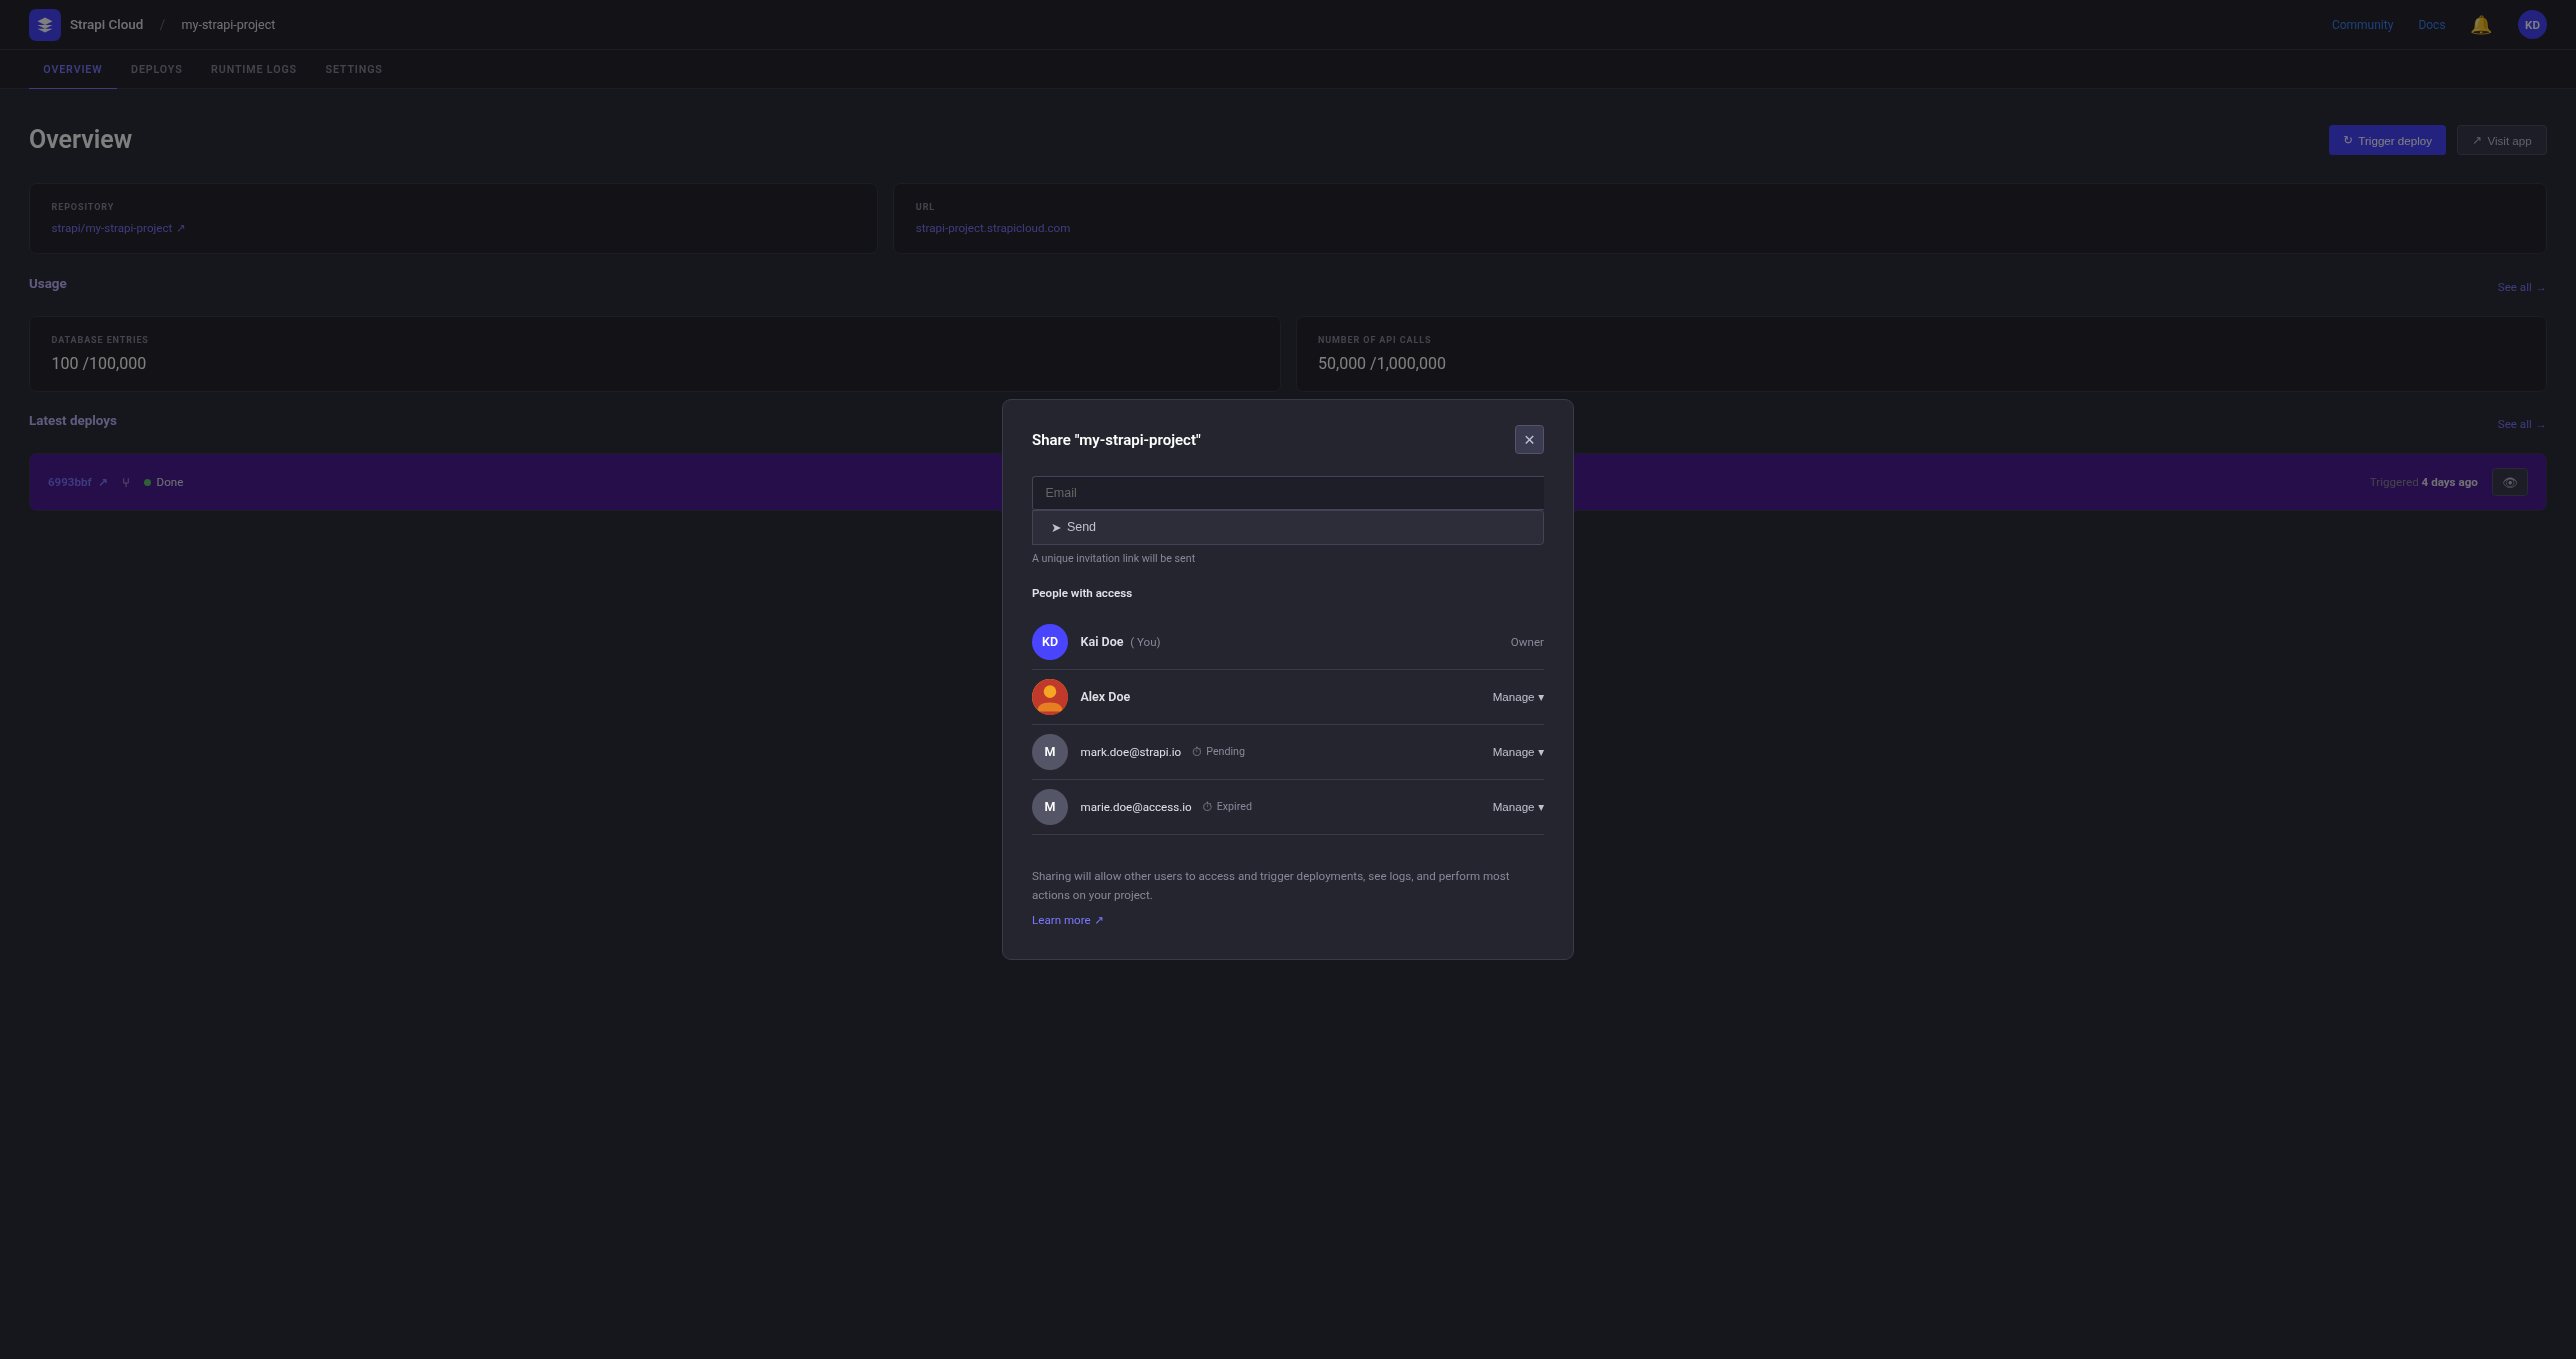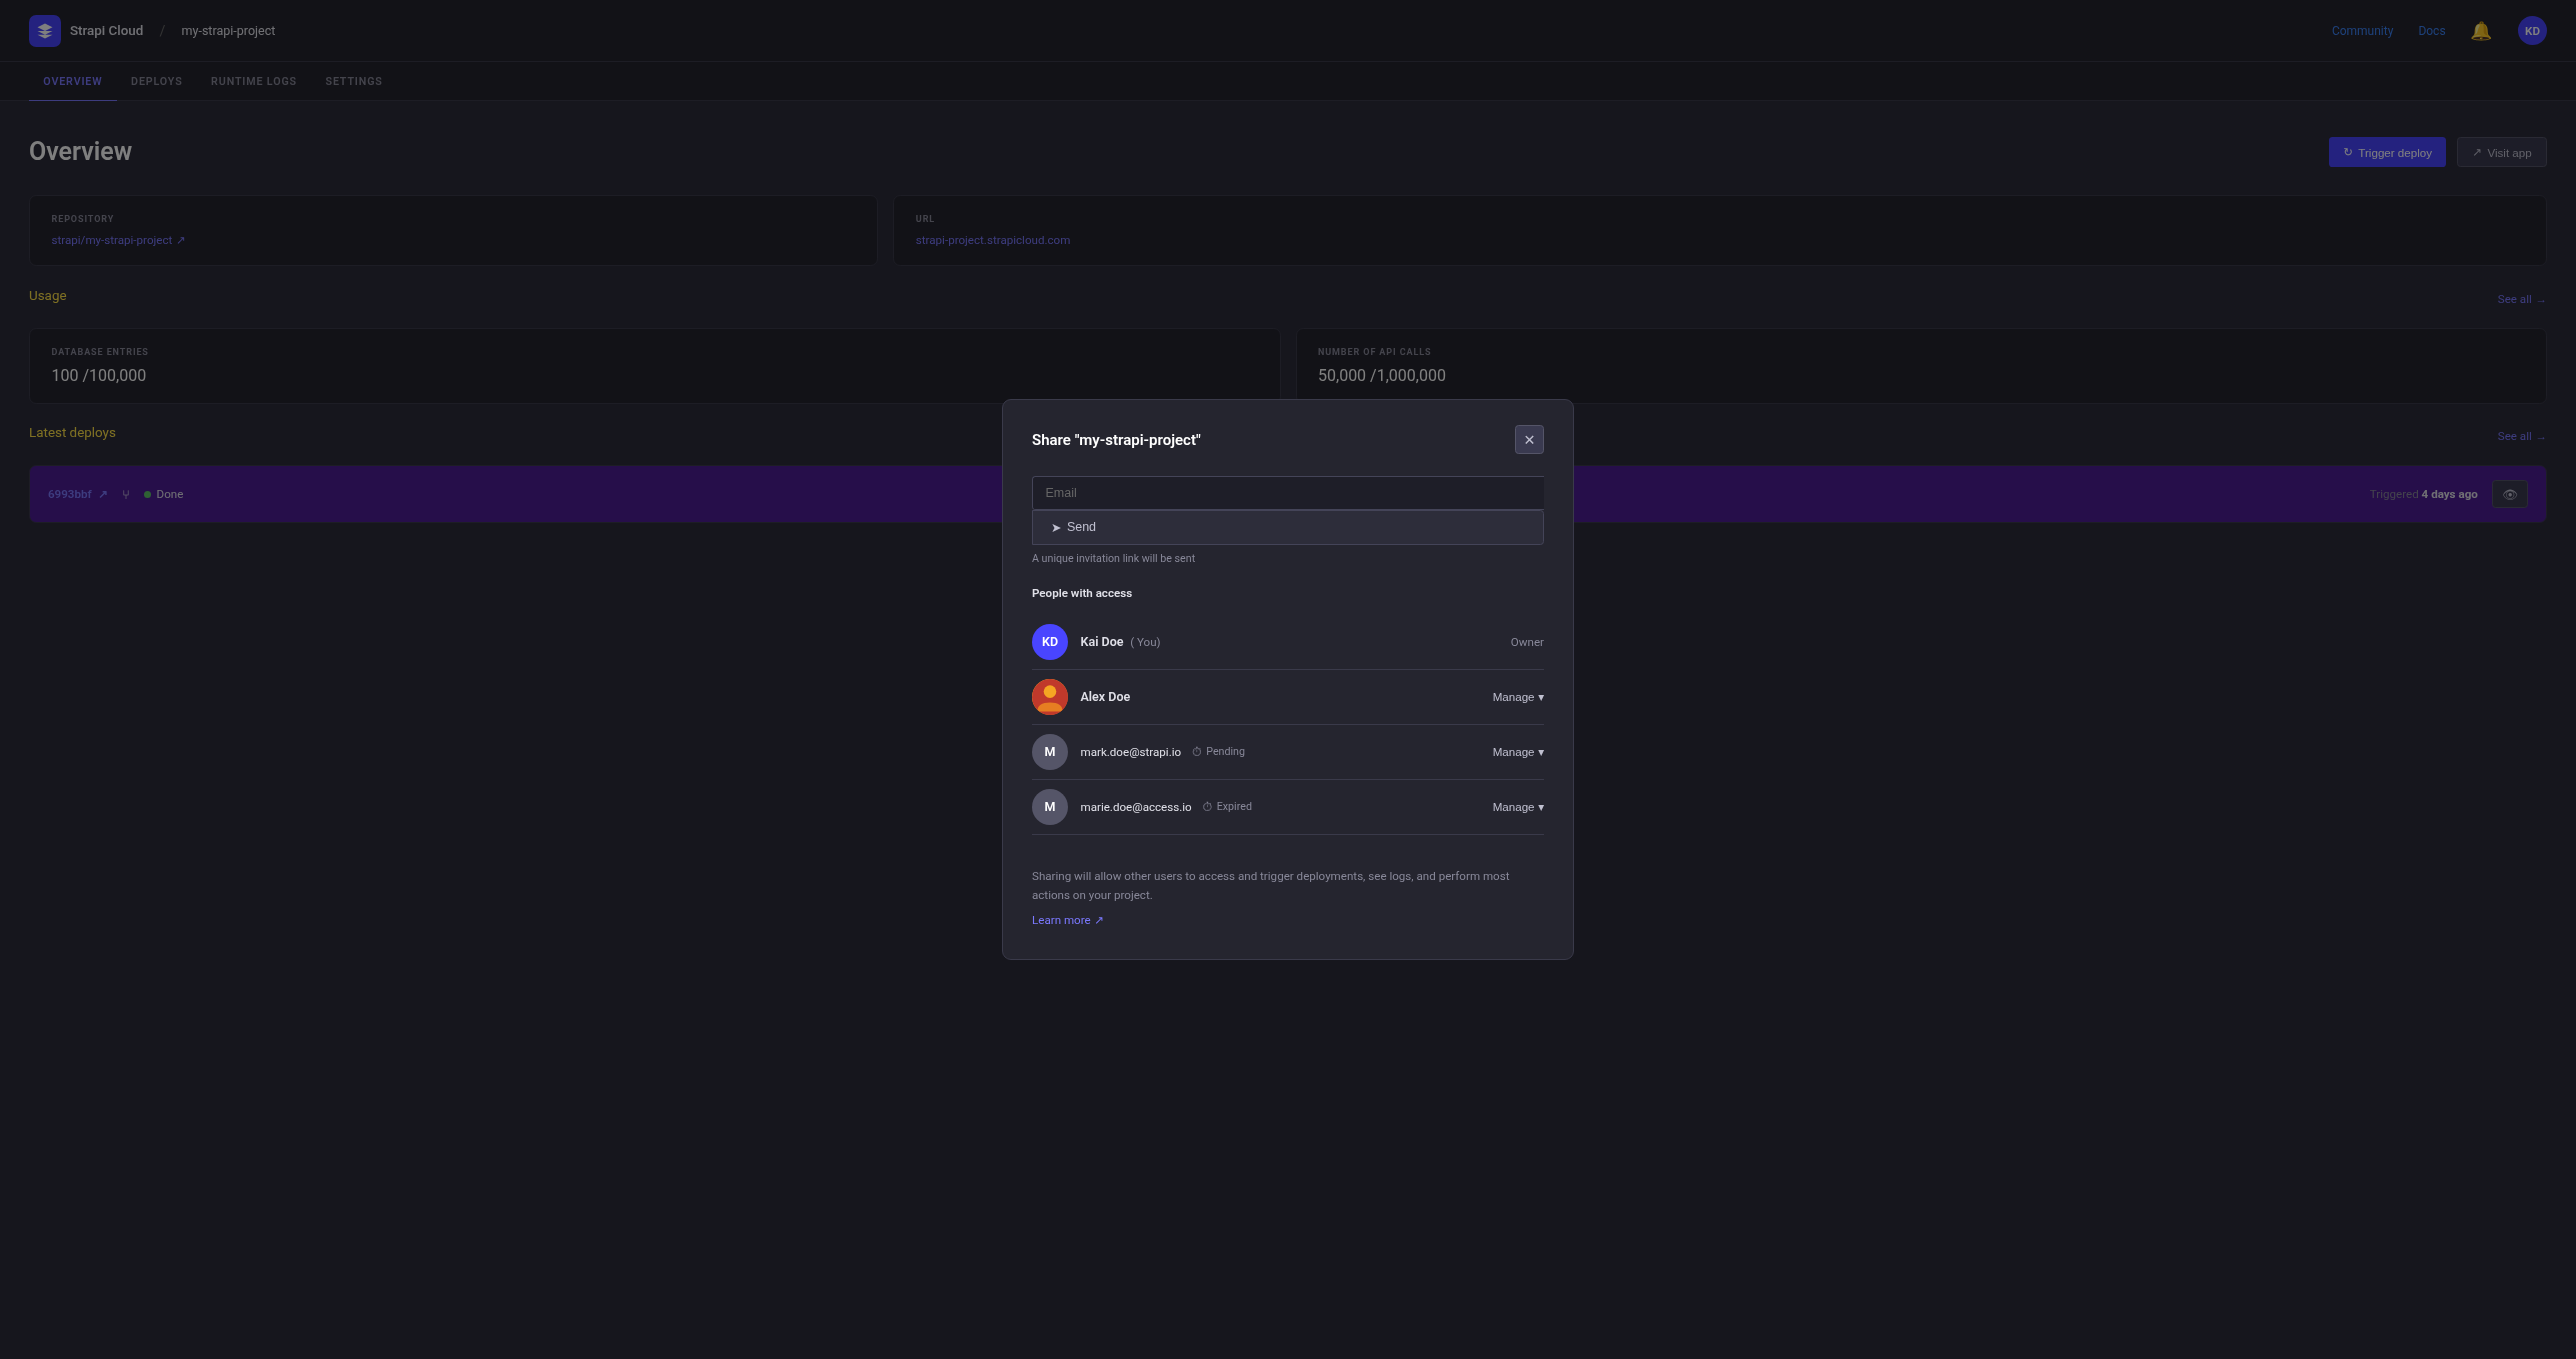--- a/index.html
+++ b/index.html
@@ -10,21 +10,21 @@
       min-height: 100vh;
       font-size: 12.5px;
     }
 
     
     .header {
       background: #25252f;
       display: flex;
       align-items: center;
       padding: 0 29px;
-      height: 62px;
+      height: 50px;
       border-bottom: 0.9px solid #3a3a4a;
     }
     .logo-area {
       display: flex;
       align-items: center;
       gap: 9px;
     }
     .logo-icon {
       width: 32px;
       height: 32px;
@@ -184,22 +184,22 @@
       font-size: 11.6px;
       cursor: pointer;
       display: flex;
       align-items: center;
       gap: 3.6px;
       text-decoration: none;
     }
 
     .section-title {
       font-size: 13.4px;
-      font-weight: 400;
-      color: #fde047;
+      font-weight: 700;
+      color: #c4b5fd;
       margin-bottom: 14.3px;
     }
 
     .see-all {
       color: #7b79ff;
       font-size: 11.6px;
       cursor: pointer;
       display: flex;
       align-items: center;
       gap: 3.6px;

